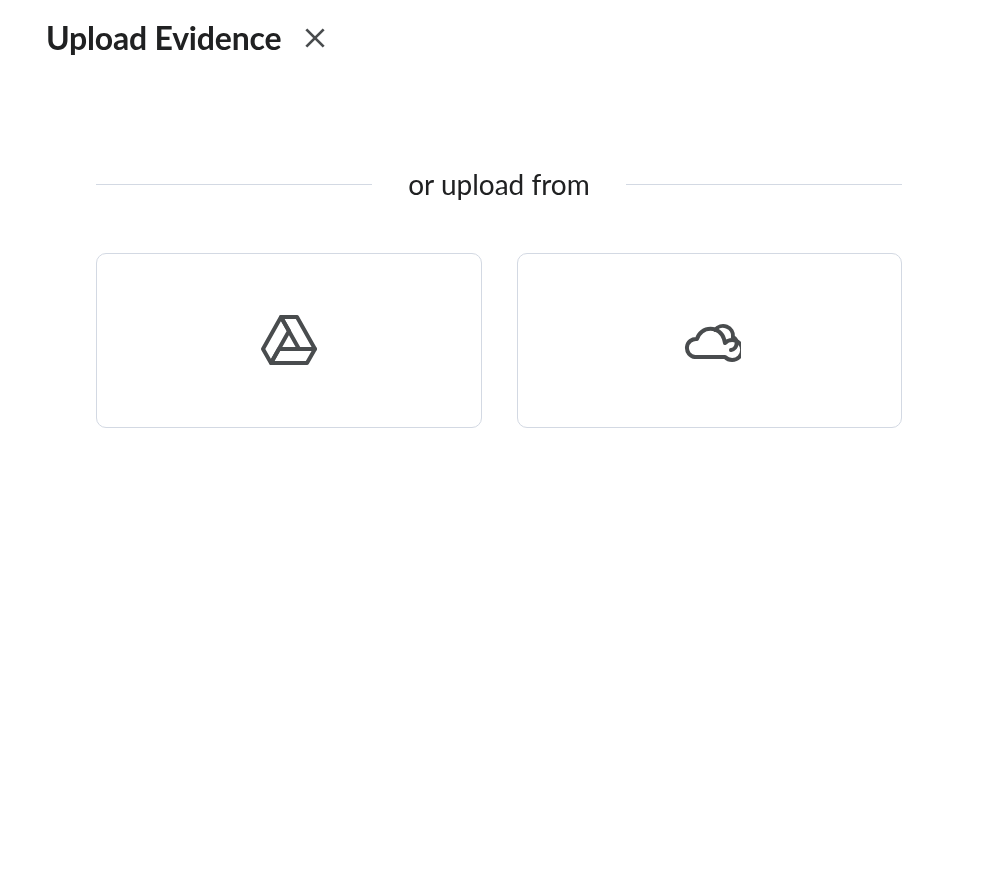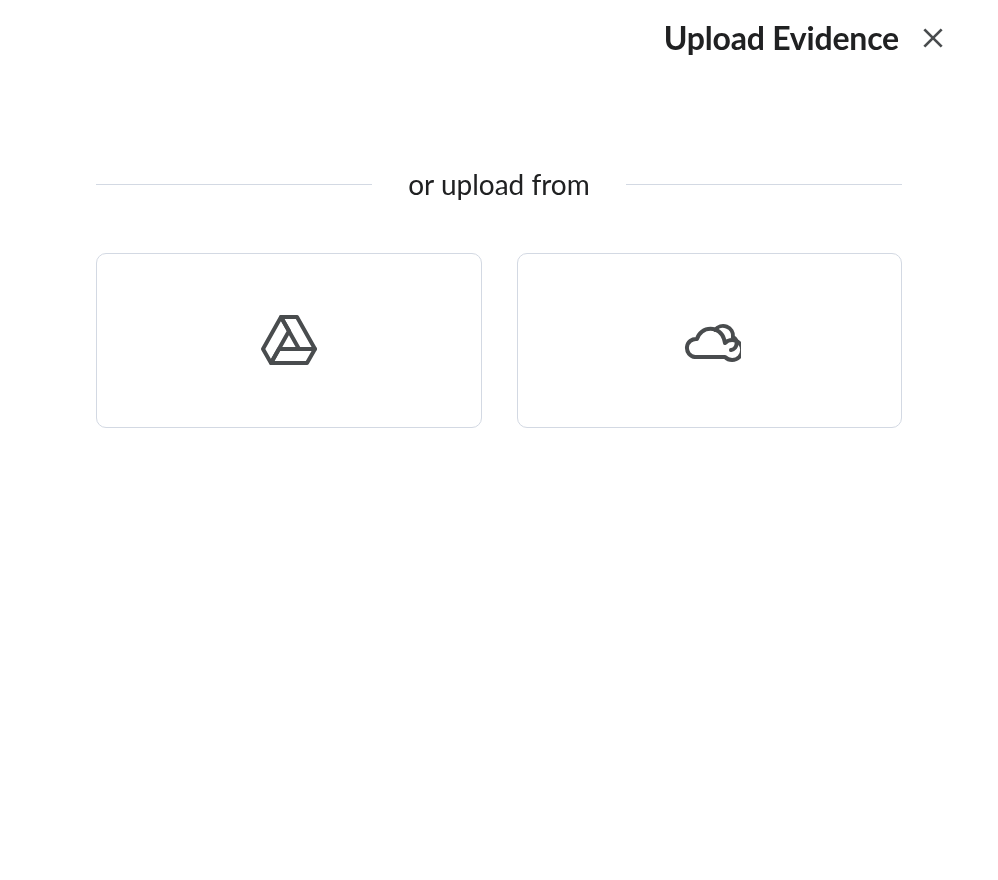--- a/index.html
+++ b/index.html
@@ -4,21 +4,21 @@
   <style>
     * { box-sizing: border-box; margin: 0; padding: 0; }
     body {
       font-family: "Lato", "Helvetica Neue", Arial, sans-serif;
       color: #202122;
       background: #fff;
       width: 998px;
       height: 880px;
     }
     .modal { padding: 18px 46px 30px 46px; }
-    .header { display: flex; justify-content: flex-end; align-items: center; gap: 15px; }
+    .header { display: flex; justify-content: flex-start; align-items: center; gap: 15px; }
     .title { font-size: 32px; font-weight: 700; letter-spacing: -0.2px; }
     .close-btn { background: none; border: none; cursor: pointer; padding: 6px; color:#494c4e;}
     .close-btn svg { width: 26px; height: 26px; display:block;}
     .body { padding: 0 50px; margin-top: 110px; }
     .dropzone {
       border: 2px dashed #494c4e;
       border-radius: 10px;
       display: flex; flex-direction: column; align-items: center;
       padding: 56px 20px 50px;
     }

